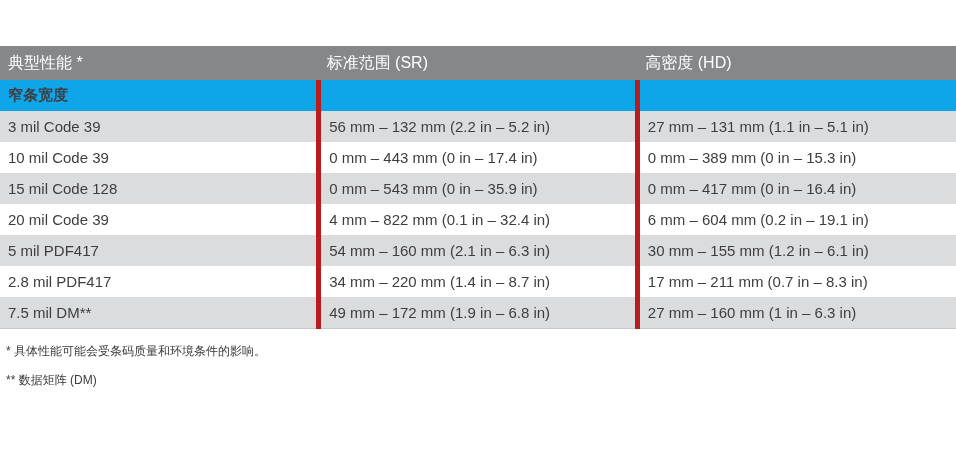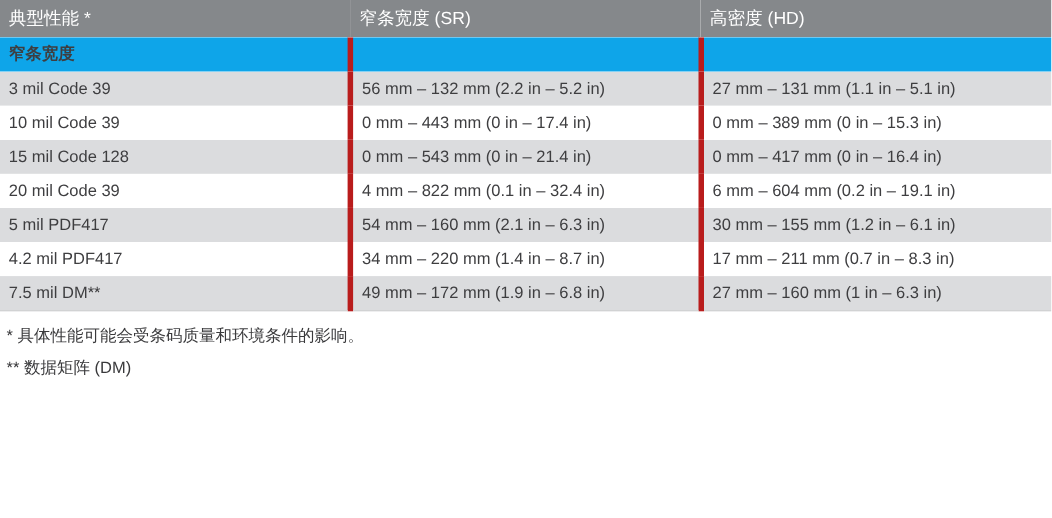--- a/index.html
+++ b/index.html
@@ -13,20 +13,21 @@
     width: 956px;
     height: 471px;
     background: #ffffff;
     overflow: hidden;
   }
   table.spec {
     width: 956px;
     border-collapse: collapse;
     table-layout: fixed;
     border-bottom: 1px solid #c6c7c9;
+    margin-top: 46px;
   }
   table.spec col { width: 318.6px; }
   
   table.spec thead th {
     background: #85888b;
     color: #ffffff;
     font-weight: 400;
     font-size: 16px;
     text-align: left;
     height: 34px;
@@ -54,40 +55,40 @@
     color: #2a2a2c;
     background: #0ea5e9;
   }
   tr.data-row:nth-child(even) td { background: #dbdcde; }
   tr.data-row:nth-child(odd)  td { background: #ffffff; }
   
   .footnotes {
     padding: 8px 0 0 6px;
   }
   .footnote {
-    font-size: 15px;
+    font-size: 12px;
     color: #3a3a3c;
     line-height: 29px;
     white-space: nowrap;
   }
 </style>
 </head>
 <body>
 
 <div class="page">
   <table class="spec">
     <colgroup>
         <col>
         <col>
         <col>
       </colgroup>
     <thead>
       <tr>
         <th>典型性能 *</th>
-        <th>窄条宽度 (SR)</th>
+        <th>标准范围 (SR)</th>
         <th>高密度 (HD)</th>
       </tr>
     </thead>
     <tbody id="spec-tbody">
       <tr class="section-row">
         <td>窄条宽度</td>
         <td></td>
         <td></td>
       </tr>
     <tr class="data-row">
@@ -95,35 +96,35 @@
           <td>56 mm – 132 mm (2.2 in – 5.2 in)</td>
           <td>27 mm – 131 mm (1.1 in – 5.1 in)</td>
         </tr>
         <tr class="data-row">
           <td>10 mil Code 39</td>
           <td>0 mm – 443 mm (0 in – 17.4 in)</td>
           <td>0 mm – 389 mm (0 in – 15.3 in)</td>
         </tr>
         <tr class="data-row">
           <td>15 mil Code 128</td>
-          <td>0 mm – 543 mm (0 in – 21.4 in)</td>
+          <td>0 mm – 543 mm (0 in – 35.9 in)</td>
           <td>0 mm – 417 mm (0 in – 16.4 in)</td>
         </tr>
         <tr class="data-row">
           <td>20 mil Code 39</td>
           <td>4 mm – 822 mm (0.1 in – 32.4 in)</td>
           <td>6 mm – 604 mm (0.2 in – 19.1 in)</td>
         </tr>
         <tr class="data-row">
           <td>5 mil PDF417</td>
           <td>54 mm – 160 mm (2.1 in – 6.3 in)</td>
           <td>30 mm – 155 mm (1.2 in – 6.1 in)</td>
         </tr>
         <tr class="data-row">
-          <td>4.2 mil PDF417</td>
+          <td>2.8 mil PDF417</td>
           <td>34 mm – 220 mm (1.4 in – 8.7 in)</td>
           <td>17 mm – 211 mm (0.7 in – 8.3 in)</td>
         </tr>
         <tr class="data-row">
           <td>7.5 mil DM**</td>
           <td>49 mm – 172 mm (1.9 in – 6.8 in)</td>
           <td>27 mm – 160 mm (1 in – 6.3 in)</td>
         </tr>
       </tbody>
   </table>

